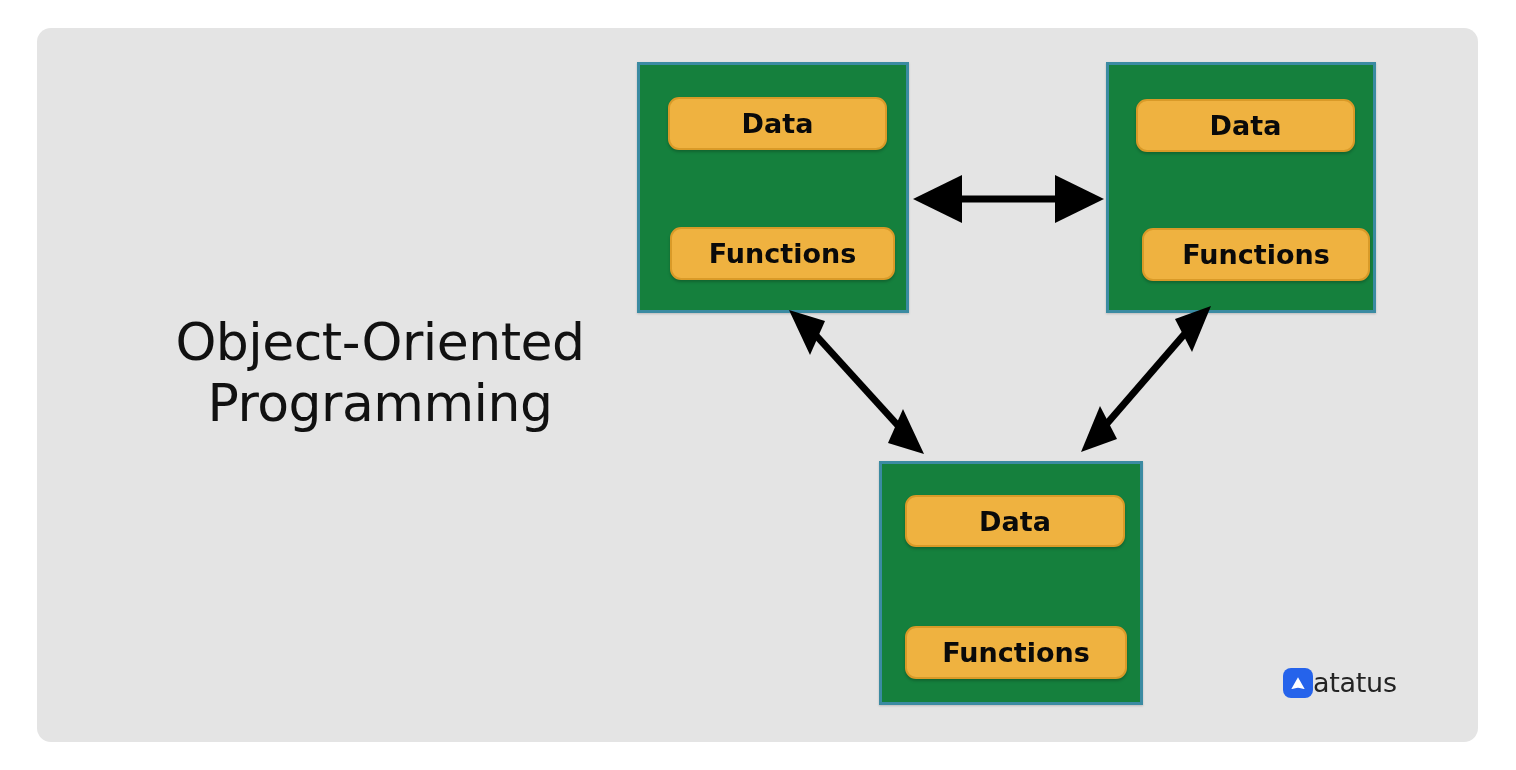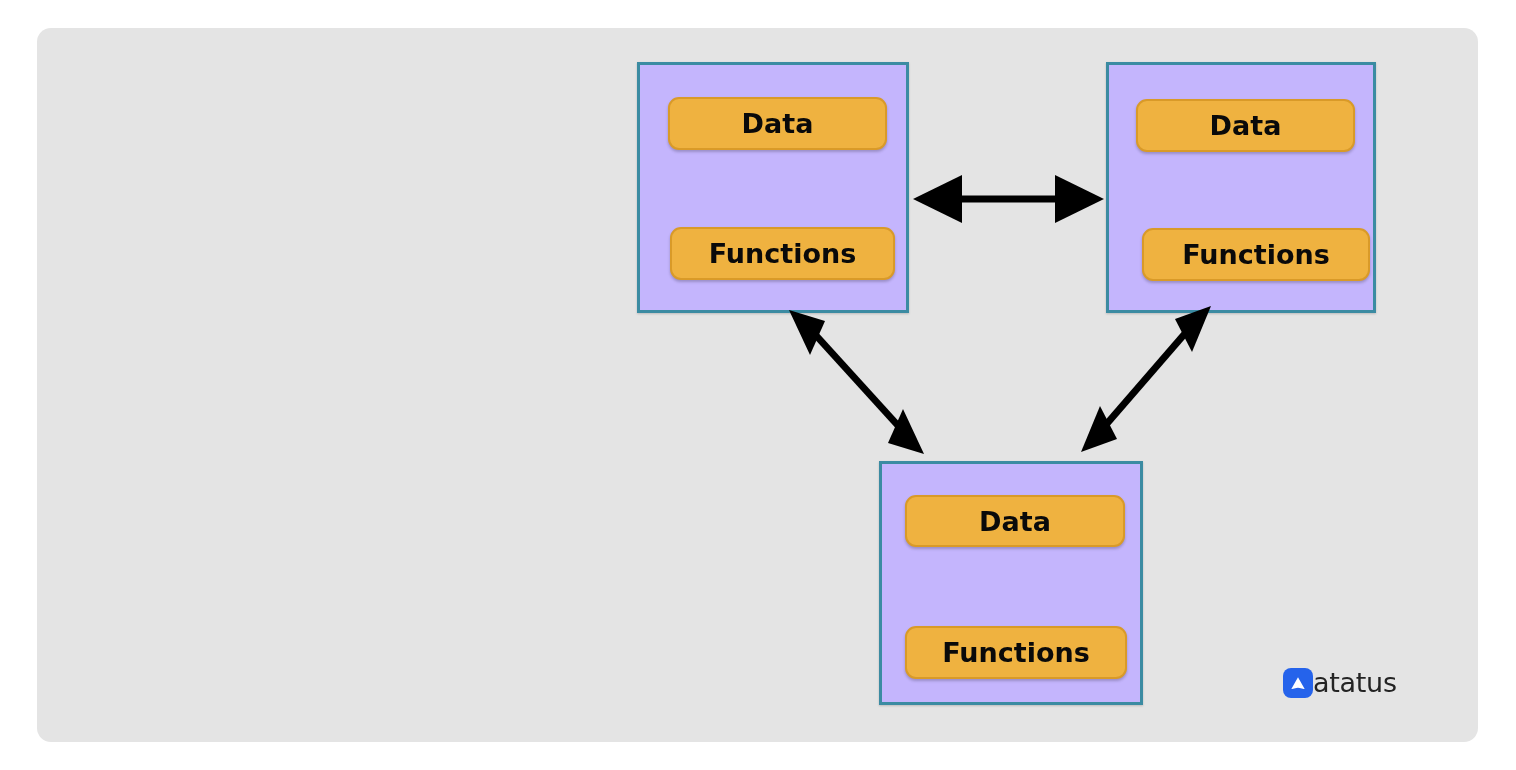--- a/index.html
+++ b/index.html
@@ -44,21 +44,21 @@
     font-weight: 400;
     line-height: 1.18;
     letter-spacing: -0.5px;
     color: #111111;
     white-space: pre-line;
   }
 
   
   .obj-box {
     position: absolute;
-    background: #c4b5fd;
+    background: #15803d;
     border: 3px solid #3b8ba2;
     box-sizing: border-box;
     box-shadow: 0 1px 2px rgba(0,0,0,0.18);
   }
 
   
   .member-pill {
     position: absolute;
     background: #efb240;
     border: 2px solid #d99a28;
@@ -113,20 +113,22 @@
     letter-spacing: -0.3px;
   }
 </style>
 </head>
 <body>
 
 <div id="canvas">
 
   <div id="panel"></div>
 
+  <div id="title">Object-Oriented
+Programming</div>
 
   <div class="obj-box" style="left:637px; top:62px; width:272px; height:251px;">
     <div class="member-pill" style="left:28px; top:32px; width:219px; height:53px;">
       <span>Data</span>
     </div>
     <div class="member-pill" style="left:30px; top:162px; width:225px; height:53px;">
       <span>Functions</span>
     </div>
   </div>
 

